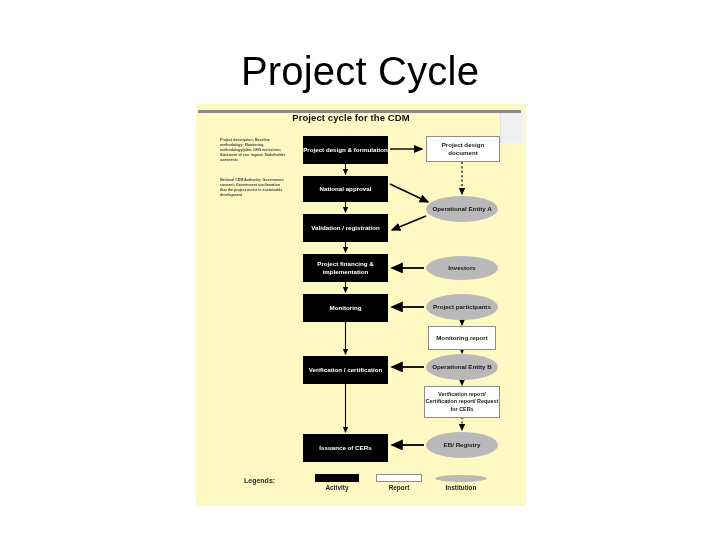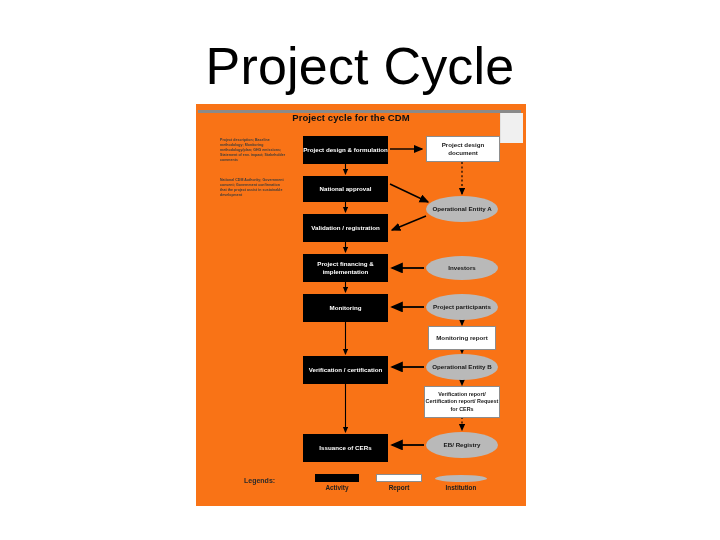--- a/index.html
+++ b/index.html
@@ -13,38 +13,38 @@
     position: relative;
     overflow: hidden;
     font-family: "Liberation Sans", sans-serif;
     color: #000000;
   }
 
   
   #slide-title {
     position: absolute;
     left: 0;
-    top: 38px;
+    top: 49px;
     width: 720px;
     text-align: center;
-    font-size: 52px;
+    font-size: 40px;
     font-weight: 400;
     line-height: 1.1;
     letter-spacing: 0.2px;
     color: #000000;
   }
 
   
   #diagram {
     position: absolute;
     left: 196px;
     top: 104px;
     width: 330px;
     height: 402px;
-    background: #f97316;
+    background: #fef9c3;
   }
 
   #diagram-rule {
     position: absolute;
     left: 2px;
     top: 6px;
     width: 323px;
     height: 3px;
     background: #8a8a8a;
   }

